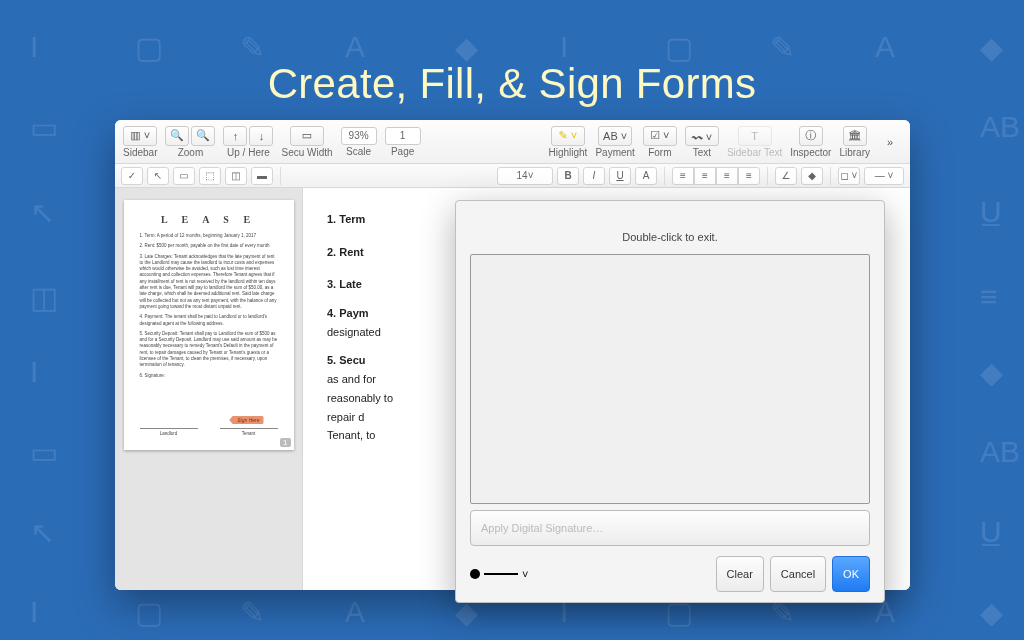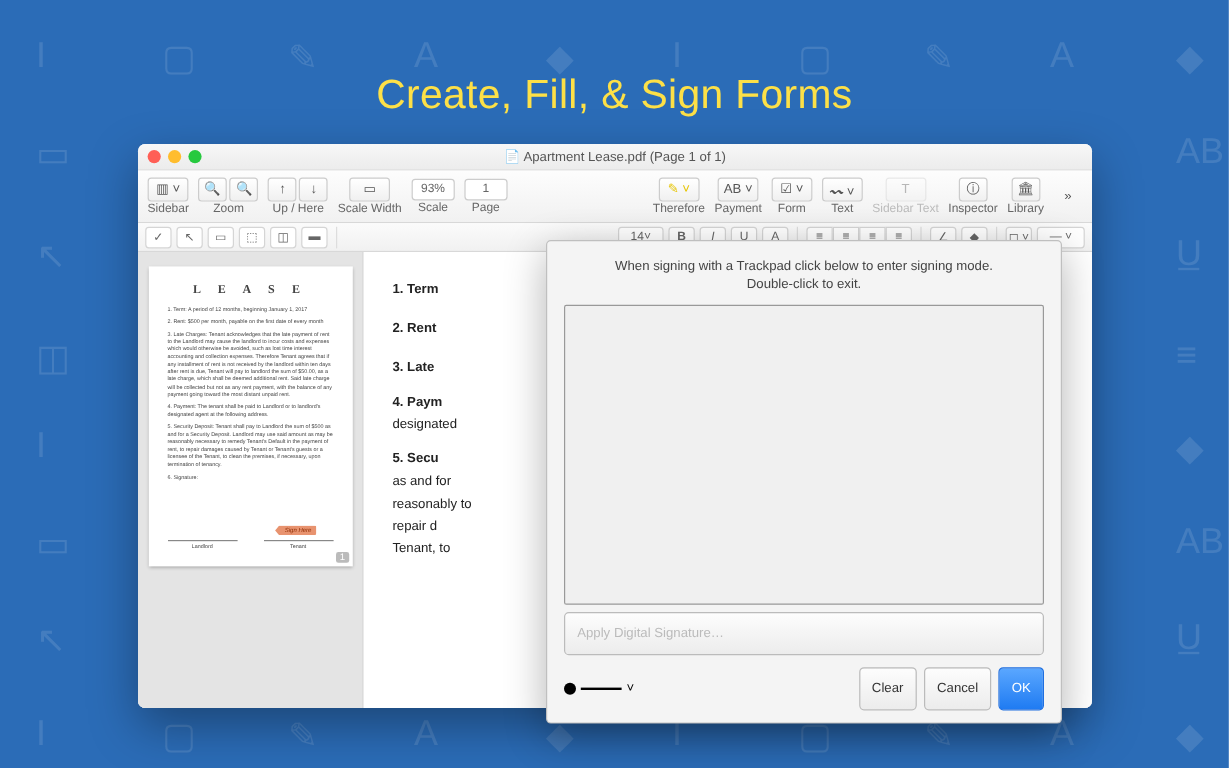--- a/index.html
+++ b/index.html
@@ -3,21 +3,21 @@
 <meta charset="utf-8">
 <style>
   * { box-sizing: border-box; margin: 0; padding: 0; }
   html, body { width: 1024px; height: 640px; overflow: hidden; font-family: -apple-system, "Helvetica Neue", Arial, sans-serif; }
   body { background: #2b6cb7; position: relative; }
 
   
   .bg-icons { position:absolute; inset:0; pointer-events:none; }
   .bg-icons span { position:absolute; color: rgba(255,255,255,.12); font-size:30px; }
 
-  .hero { position:absolute; top:60px; left:0; right:0; text-align:center; color:#fde047; font-weight:300; font-size:34px; letter-spacing:.3px; }
+  .hero { position:absolute; top:60px; left:0; right:0; text-align:center; color:#fef9c3; font-weight:300; font-size:42px; letter-spacing:.3px; }
 
   .window {
     position:absolute; left:115px; top:120px; width:795px; height:470px;
     background:#fff; border-radius:6px; box-shadow:0 15px 40px rgba(0,0,0,.35);
     display:flex; flex-direction:column; overflow:hidden;
   }
   .titlebar { height:22px; background:linear-gradient(#f7f7f7,#ececec); display:flex; align-items:center; padding:0 8px; font-size:11px; color:#555; border-bottom:1px solid #dcdcdc; position:relative; }
   .traffic { display:flex; gap:6px; }
   .traffic b { width:11px; height:11px; border-radius:50%; display:block; }
   .tl-close{background:#ff5f56}.tl-min{background:#ffbd2e}.tl-max{background:#27c93f}
@@ -105,28 +105,20 @@
     <span style="left:665px;top:595px">▢</span>
     <span style="left:770px;top:595px">✎</span>
     <span style="left:875px;top:595px">A</span>
     <span style="left:980px;top:595px">◆</span>
 </div>
 
 <div class="hero">Create, Fill, &amp; Sign Forms</div>
 
 <div class="window">
 
-  <div class="titlebar">
-    <div class="traffic">
-      <b class="tl-close"></b>
-      <b class="tl-min"></b>
-      <b class="tl-max"></b>
-    </div>
-    <div class="title">Apartment Lease.pdf (Page 1 of 1)</div>
-  </div>
 
   <div class="toolbar">
     <div class="tgroup">
       <div class="tbtns">
           <div class="tbtn w">▥ ˅</div>
         </div>
       <span class="lbl">Sidebar</span>
     </div>
     <div class="tgroup">
       <div class="tbtns">
@@ -139,36 +131,36 @@
       <div class="tbtns">
         <div class="tbtn">↑</div>
         <div class="tbtn">↓</div>
       </div>
       <span class="lbl">Up / Here</span>
     </div>
     <div class="tgroup">
       <div class="tbtns">
           <div class="tbtn w">▭</div>
         </div>
-      <span class="lbl">Scale Width</span>
+      <span class="lbl">Secu Width</span>
     </div>
     <div class="tgroup">
       <div class="tfield">93%</div>
       <span class="lbl">Scale</span>
     </div>
     <div class="tgroup">
       <div class="tfield">1</div>
       <span class="lbl">Page</span>
     </div>
     <div class="spacer"></div>
     <div class="tgroup">
       <div class="tbtns">
           <div class="tbtn w" style="color:#e6c400">✎ ˅</div>
         </div>
-      <span class="lbl">Therefore</span>
+      <span class="lbl">Highlight</span>
     </div>
     <div class="tgroup">
       <div class="tbtns">
           <div class="tbtn w">AB ˅</div>
         </div>
       <span class="lbl">Payment</span>
     </div>
     <div class="tgroup">
       <div class="tbtns">
           <div class="tbtn w">☑ ˅</div>
@@ -204,21 +196,21 @@
 
   <div class="formatbar">
     <div class="fbtn">✓</div>
     <div class="fbtn">↖</div>
     <div class="fbtn">▭</div>
     <div class="fbtn">⬚</div>
     <div class="fbtn">◫</div>
     <div class="fbtn">▬</div>
     <div class="fsep"></div>
     <div style="flex:1"></div>
-    <div class="fbtn" style="width:38px">
+    <div class="fbtn" style="width:56px">
         <span>14</span> 
         <span>˅</span>
       </div>
     <div class="fbtn">
         <b>B</b>
       </div>
     <div class="fbtn">
         <i>I</i>
       </div>
     <div class="fbtn">
@@ -269,21 +261,21 @@
       <div style="max-width:70px">as and for reasonably to repair d Tenant, to</div>
 
       <div class="tenant-box"></div>
       <div class="signhere-main">Sign Here</div>
     </div>
   </div>
 </div>
 
 <div class="dialog">
   <div class="instr">
-    <span>When signing with a Trackpad click below to enter signing mode.</span><br><span>Double-click to exit.</span>
+    <br><span>Double-click to exit.</span>
   </div>
   <div class="canvas"></div>
   <div style="text-align:right; margin-top:6px">
     <span class="btn disabled">Apply Digital Signature…</span>
   </div>
   <div class="bottom">
     <div class="pen">
       <span class="dot"></span>
       <span class="line"></span>
       <span>˅</span>

